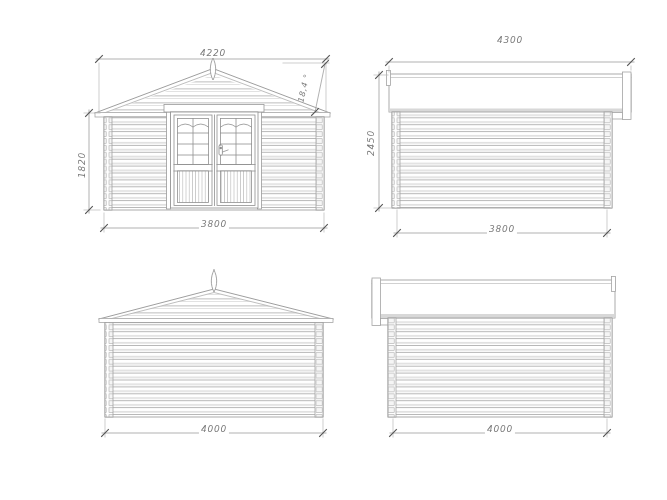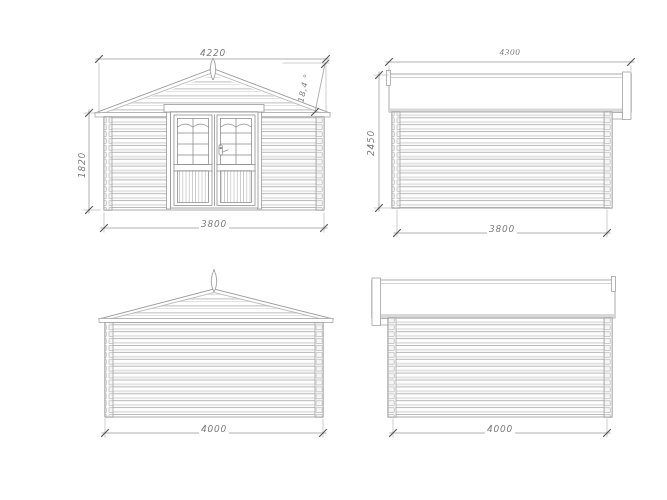--- a/index.html
+++ b/index.html
@@ -215,20 +215,20 @@
           <use href="#tick" x="607" y="433"></use>
     </g>
   </g>
 </svg>
 
 <span class="dim" style="left:213px;top:53px;">4220</span>
 <span class="dim a" style="left:304px;top:88px;">18,4 °</span>
 <span class="dim v" style="left:82px;top:165px;">1820</span>
 <span class="dim" style="left:214px;top:224px;">3800</span>
 
-<span class="dim" style="left:510px;top:52px;font-family:Liberation Serif, serif;">4300</span>
+<span class="dim" style="left:510px;top:40px;">4300</span>
 <span class="dim v" style="left:371px;top:143px;">2450</span>
 <span class="dim" style="left:502px;top:229px;">3800</span>
 
 <span class="dim" style="left:214px;top:429px;">4000</span>
 <span class="dim" style="left:500px;top:429px;">4000</span>
 
 </div>
 
 </body></html>

